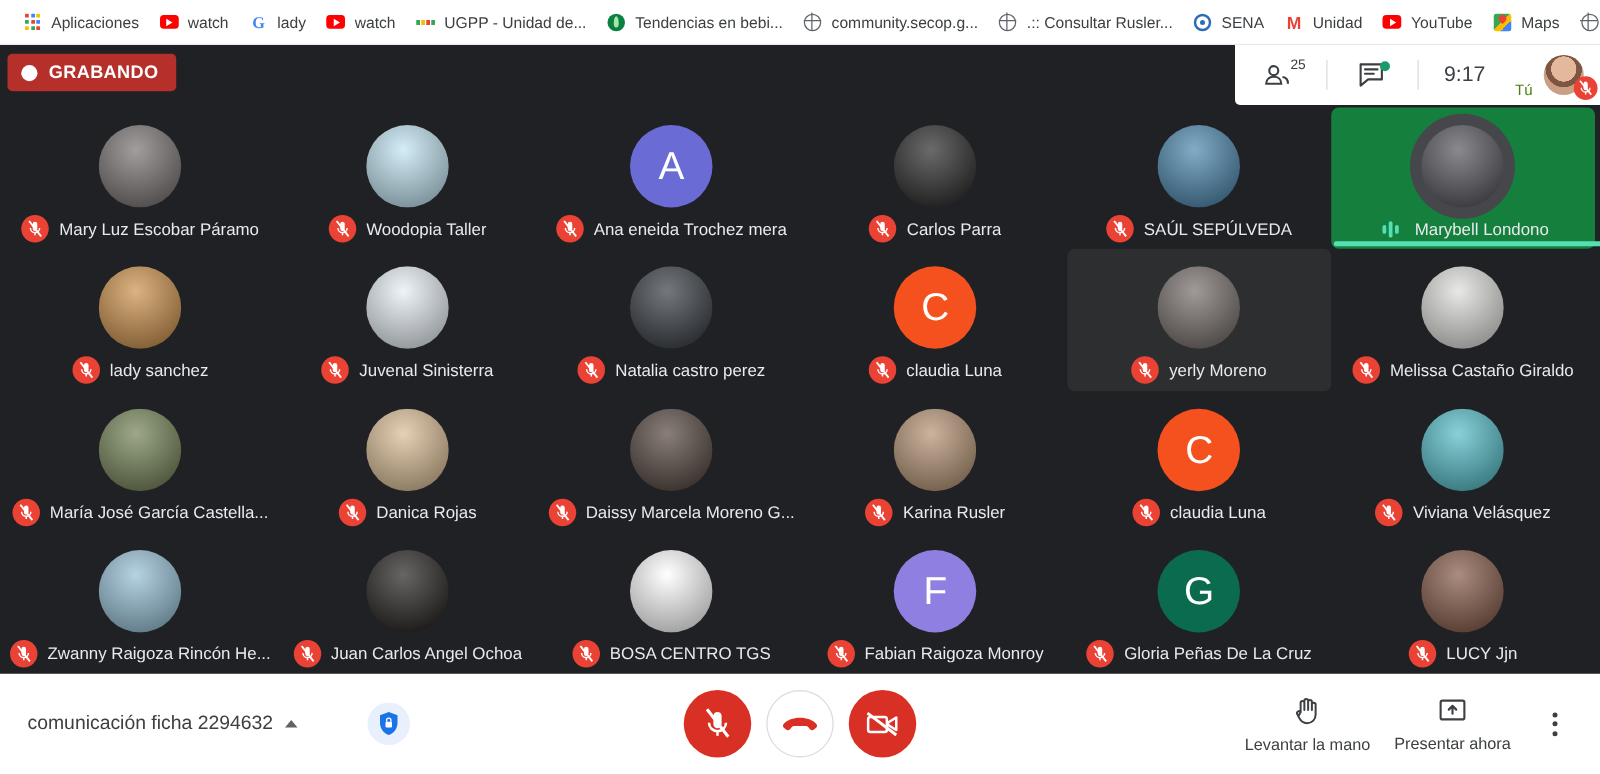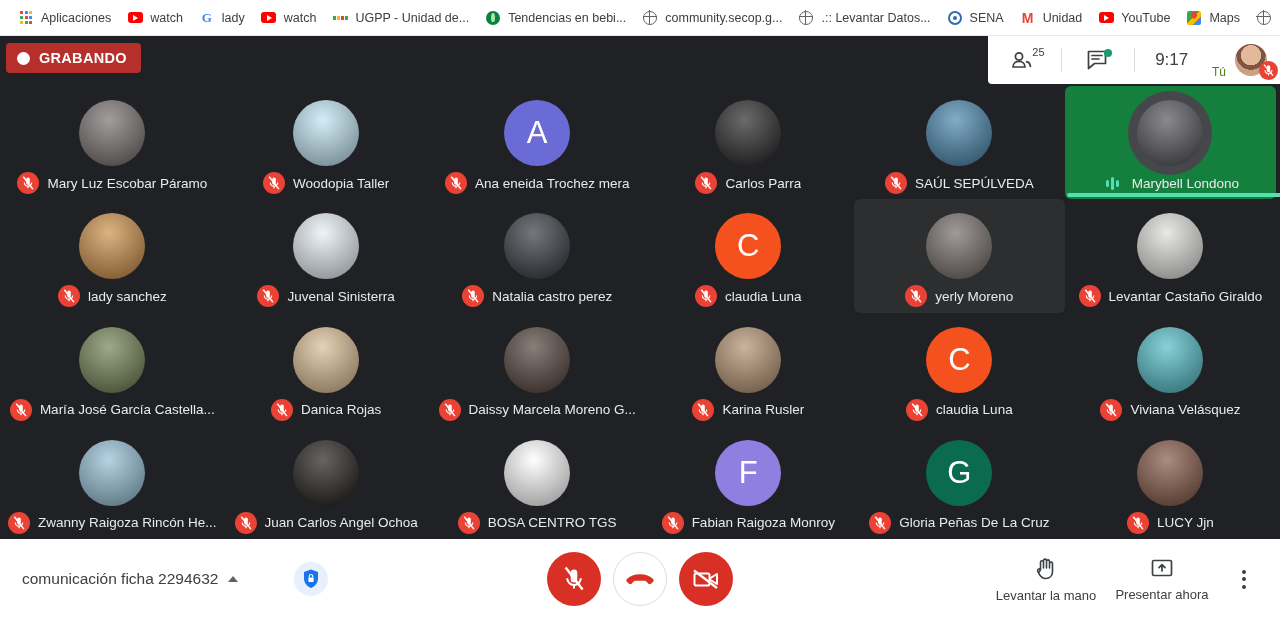--- a/index.html
+++ b/index.html
@@ -330,21 +330,21 @@
     <div class="bm">
       <span class="fav">
         <span class="globe"></span>
       </span>
       <span>community.secop.g...</span>
     </div>
     <div class="bm">
       <span class="fav">
         <span class="globe"></span>
       </span>
-      <span>.:: Levantar Datos...</span>
+      <span>.:: Consultar Rusler...</span>
     </div>
     <div class="bm">
       <span class="fav">
         <span class="sena">
           <i></i>
         </span>
       </span>
       <span>SENA</span>
     </div>
     <div class="bm">
@@ -585,21 +585,21 @@
         <div class="avatar" style="background:#dcdcd8;background-image:radial-gradient(circle at 45% 30%, rgba(255,255,255,.35), rgba(0,0,0,.45));"></div>
         <div class="name-row">
           <span class="mic-off">
             <svg width="12" height="14" viewBox="0 0 12 14">
               <path d="M6 1.4a1.8 1.8 0 0 1 1.8 1.8v3.7a1.8 1.8 0 0 1-3.6 0V3.2A1.8 1.8 0 0 1 6 1.4z" fill="#fff"></path>
               <path d="M2.3 6.4a3.7 3.7 0 0 0 7.4 0" fill="none" stroke="#fff" stroke-width="1.2"></path>
               <path d="M6 10.1v2.1" stroke="#fff" stroke-width="1.2"></path>
               <path d="M1.3.8l9.6 12.3" stroke="#fff" stroke-width="1.5"></path>
             </svg>
           </span>
-          <span class="pname">Levantar Castaño Giraldo</span>
+          <span class="pname">Melissa Castaño Giraldo</span>
         </div>
       </div>
       <div class="tile">
         <div class="avatar" style="background:#6a7a4a;background-image:radial-gradient(circle at 45% 30%, rgba(255,255,255,.35), rgba(0,0,0,.45));"></div>
         <div class="name-row">
           <span class="mic-off">
             <svg width="12" height="14" viewBox="0 0 12 14">
               <path d="M6 1.4a1.8 1.8 0 0 1 1.8 1.8v3.7a1.8 1.8 0 0 1-3.6 0V3.2A1.8 1.8 0 0 1 6 1.4z" fill="#fff"></path>
               <path d="M2.3 6.4a3.7 3.7 0 0 0 7.4 0" fill="none" stroke="#fff" stroke-width="1.2"></path>
               <path d="M6 10.1v2.1" stroke="#fff" stroke-width="1.2"></path>

